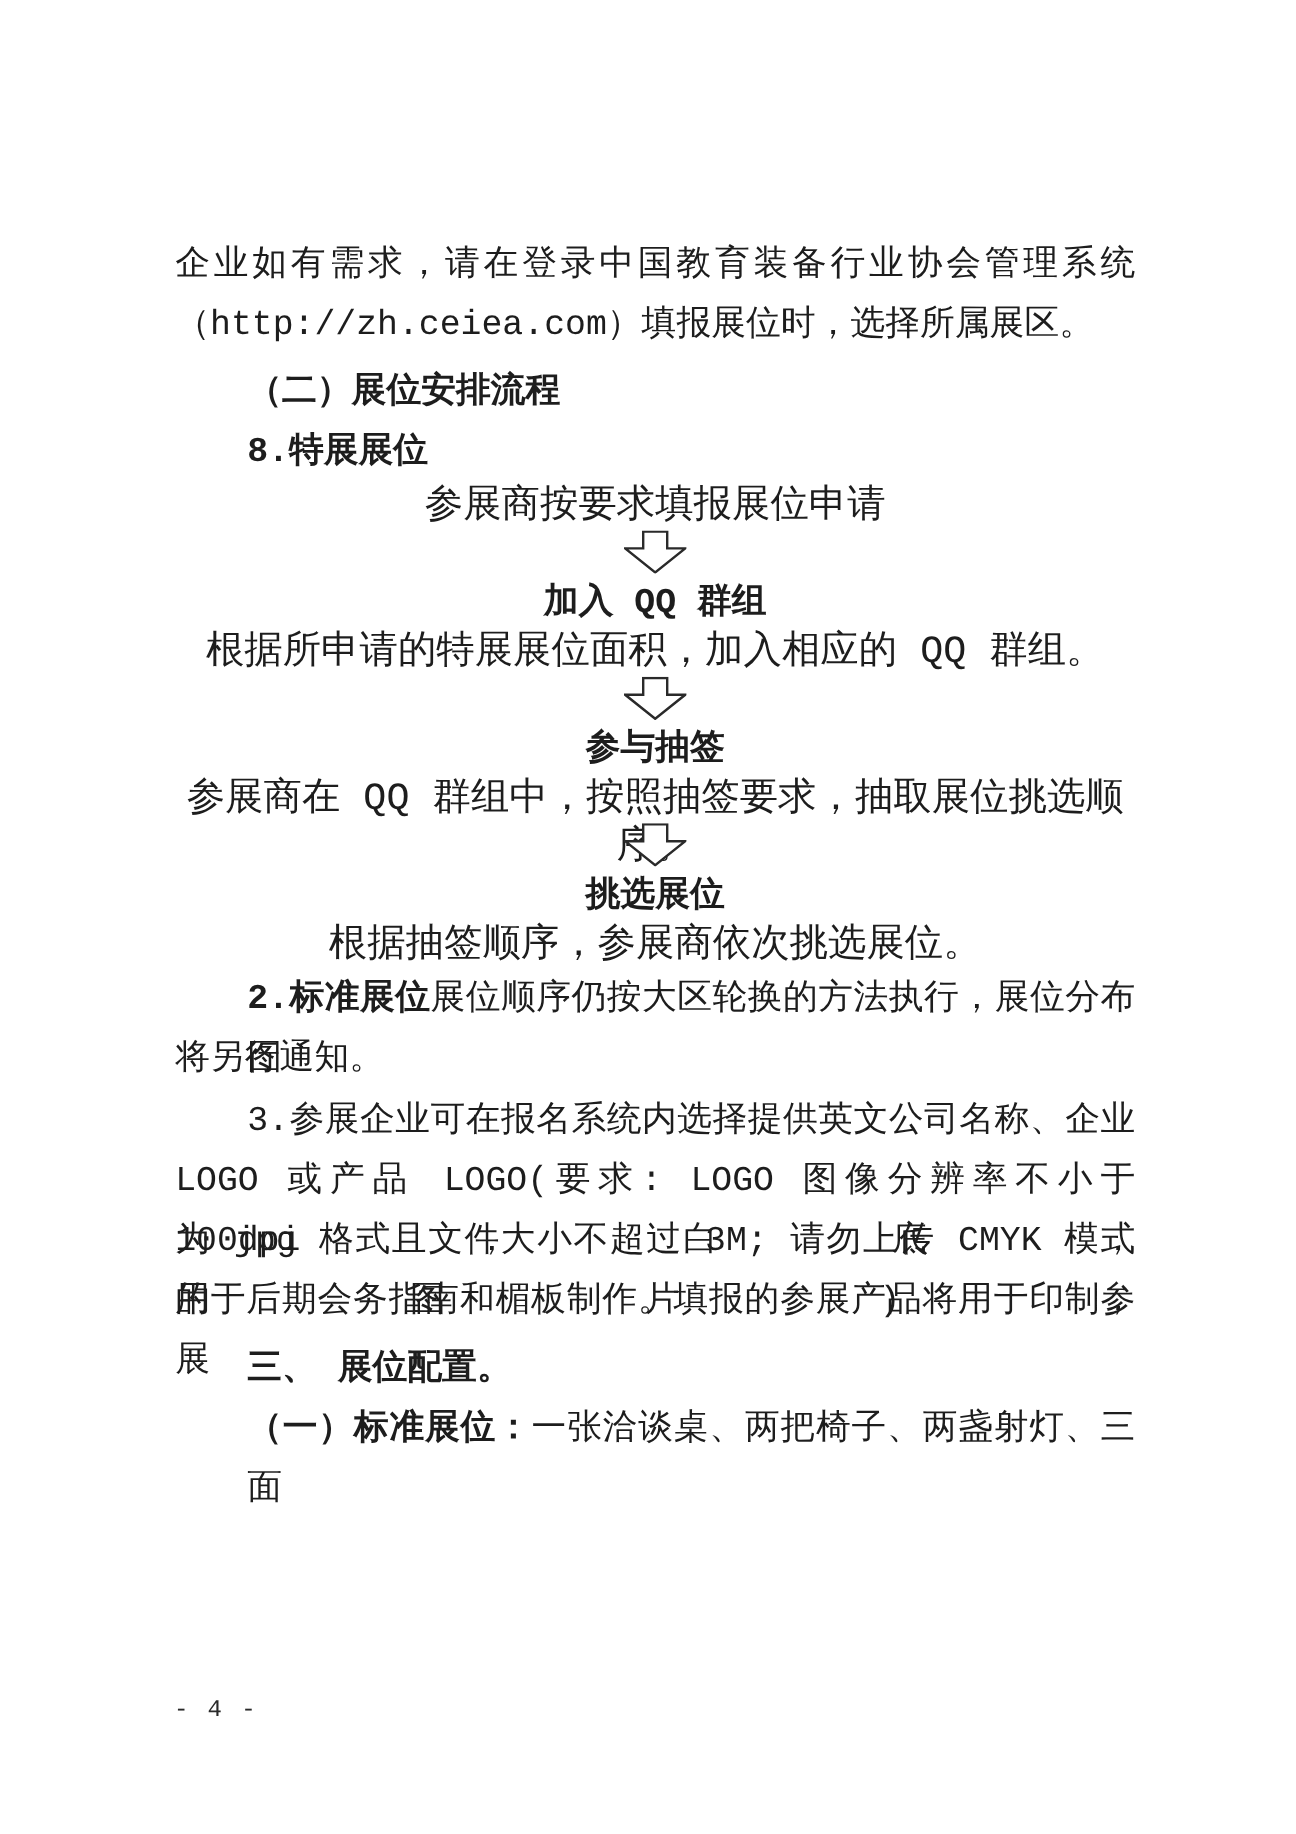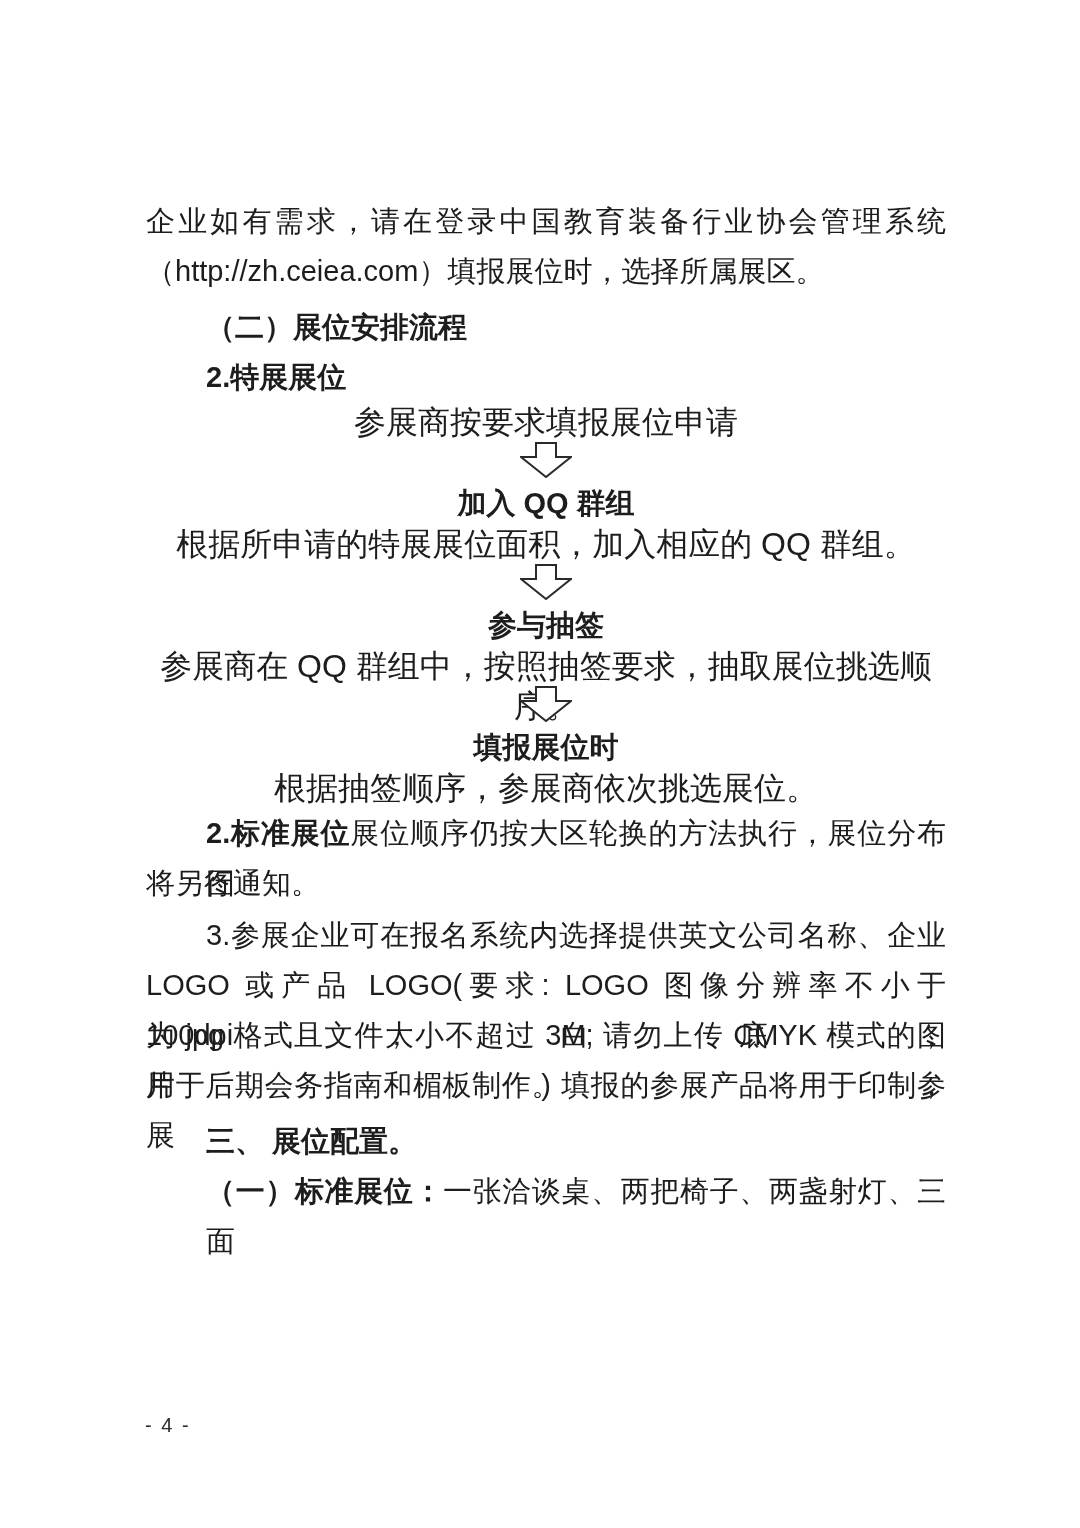--- a/index.html
+++ b/index.html
@@ -1,18 +1,18 @@
 <!DOCTYPE html>
 <html><head>
 <meta charset="utf-8">
 <style>
   html,body{margin:0;padding:0;background:#ffffff;}
   .page{
     position:relative;width:1080px;height:1528px;background:#ffffff;
-    overflow:hidden;font-family:Liberation Sans, sans-serif;
+    overflow:hidden;font-family:Liberation Mono, monospace;
     color:#1d1d1d;
   }
   .content{position:absolute;left:146px;top:196px;width:800px;font-size:29px;}
   .line{line-height:50px;height:50px;white-space:nowrap;}
   .jst{text-align:justify;text-align-last:justify;text-justify:inter-character;white-space:normal;}
   .indent{padding-left:60px;}
   .bold{font-weight:700;}
   .h2{margin-top:6px;}
   .h3{margin-top:6px;}
   .mt2{margin-top:2px;}
@@ -25,21 +25,21 @@
 </head>
 <body>
 
 <div class="page">
   <div class="content">
 
     <div class="line jst">企业如有需求，请在登录中国教育装备行业协会管理系统</div>
     <div class="line">（http://zh.ceiea.com）填报展位时，选择所属展区。</div>
 
     <div class="line indent bold h2">（二）展位安排流程</div>
-    <div class="line indent bold">2.特展展位</div>
+    <div class="line indent bold">8.特展展位</div>
 
     <div class="flow">
 
       <div>
         <div class="flow-desc">参展商按要求填报展位申请</div>
         <svg class="flow-arrow" width="52" height="36" viewBox="0 0 52 36">
           <path d="M16 1 H36 V15 H51 L26 35 L1 15 H16 Z" fill="#ffffff" stroke="#2a2a2a" stroke-width="2"></path>
         </svg>
       </div>
 
@@ -53,21 +53,21 @@
 
       <div>
         <div class="flow-title">参与抽签</div>
         <div class="flow-desc">参展商在 QQ 群组中，按照抽签要求，抽取展位挑选顺序。</div>
         <svg class="flow-arrow" width="52" height="36" viewBox="0 0 52 36">
           <path d="M16 1 H36 V15 H51 L26 35 L1 15 H16 Z" fill="#ffffff" stroke="#2a2a2a" stroke-width="2"></path>
         </svg>
       </div>
 
       <div>
-        <div class="flow-title">填报展位时</div>
+        <div class="flow-title">挑选展位</div>
         <div class="flow-desc">根据抽签顺序，参展商依次挑选展位。</div>
       </div>
 
     </div>
 
     <div class="line indent jst"><span class="bold">2.标准展位</span><span>展位顺序仍按大区轮换的方法执行，展位分布图</span></div>
     <div class="line">将另行通知。</div>
 
     <div class="line indent jst mt2">3.参展企业可在报名系统内选择提供英文公司名称、企业</div>
     <div class="line jst">LOGO 或产品 LOGO(要求: LOGO 图像分辨率不小于 100dpi，白底，</div>

